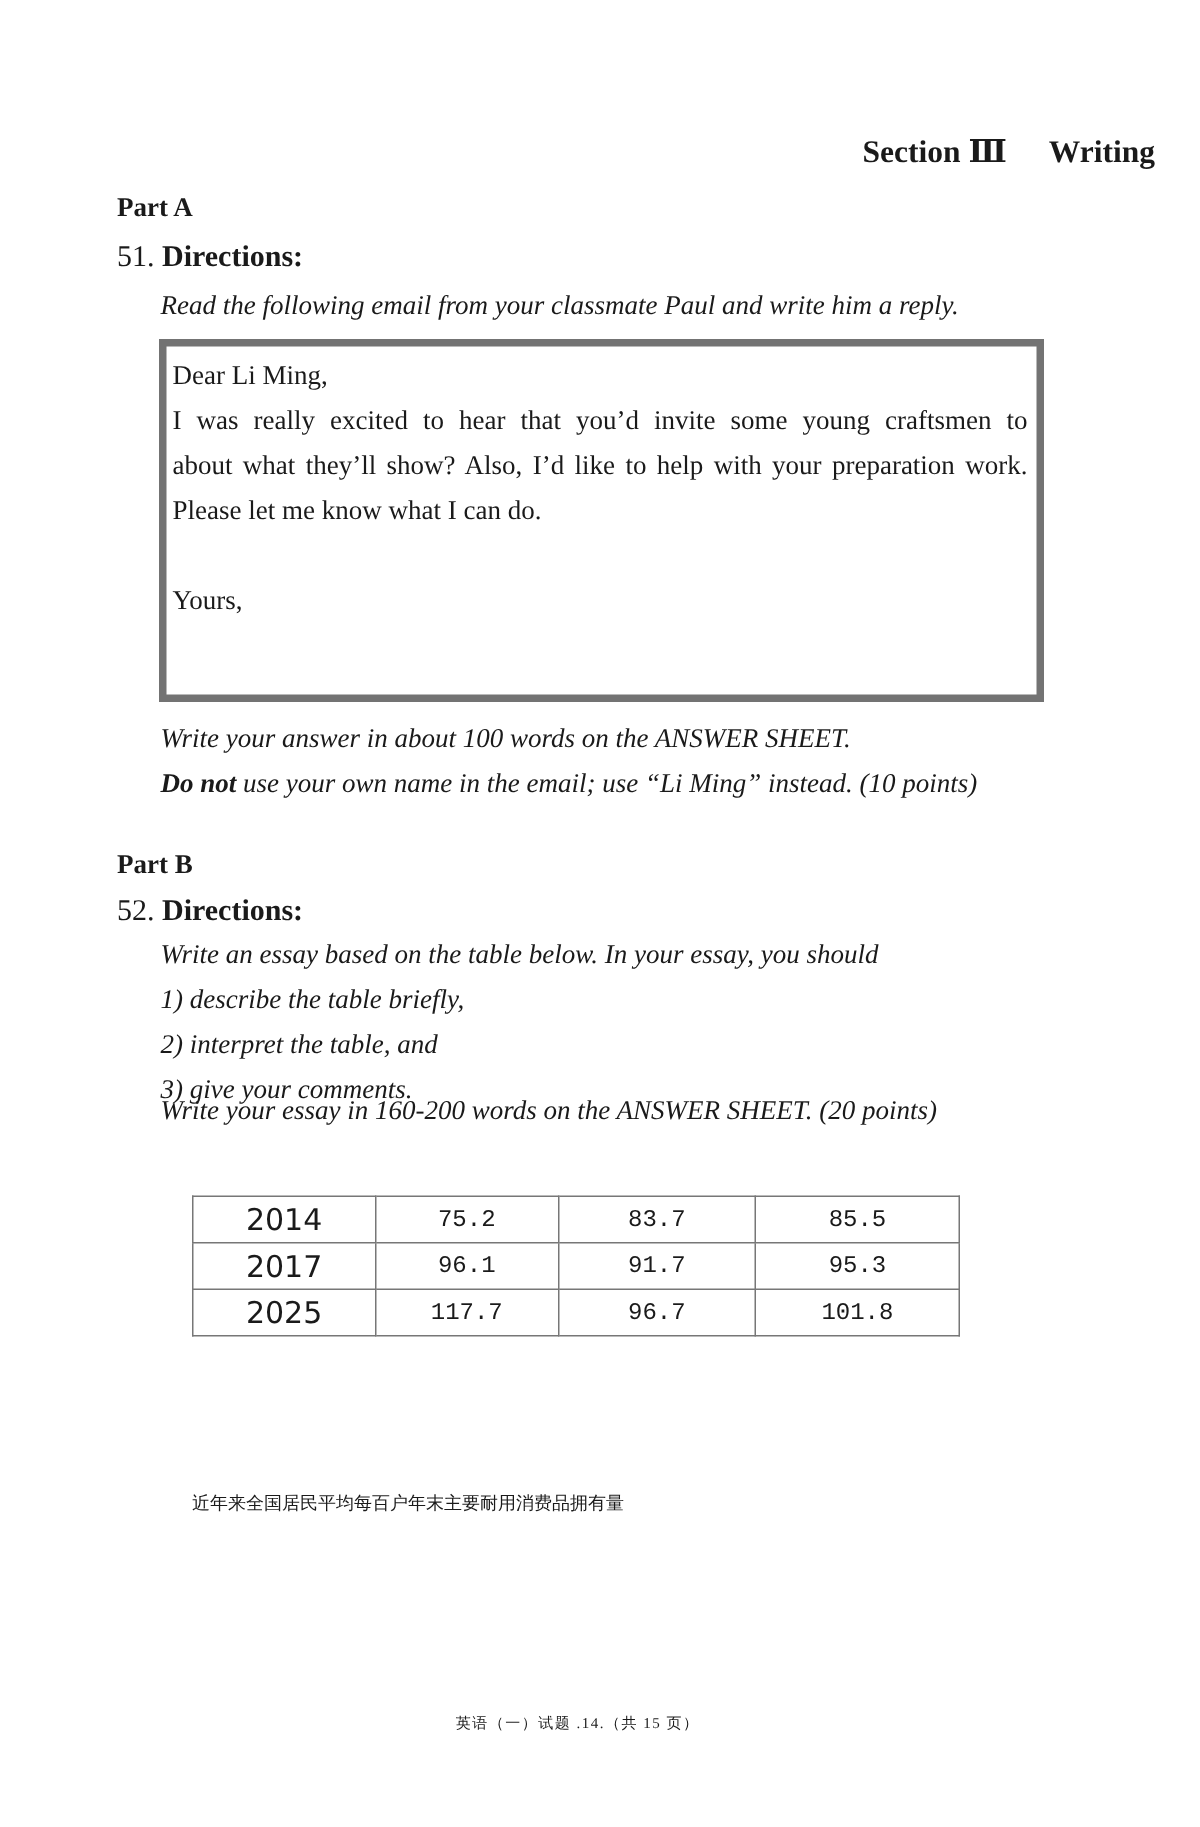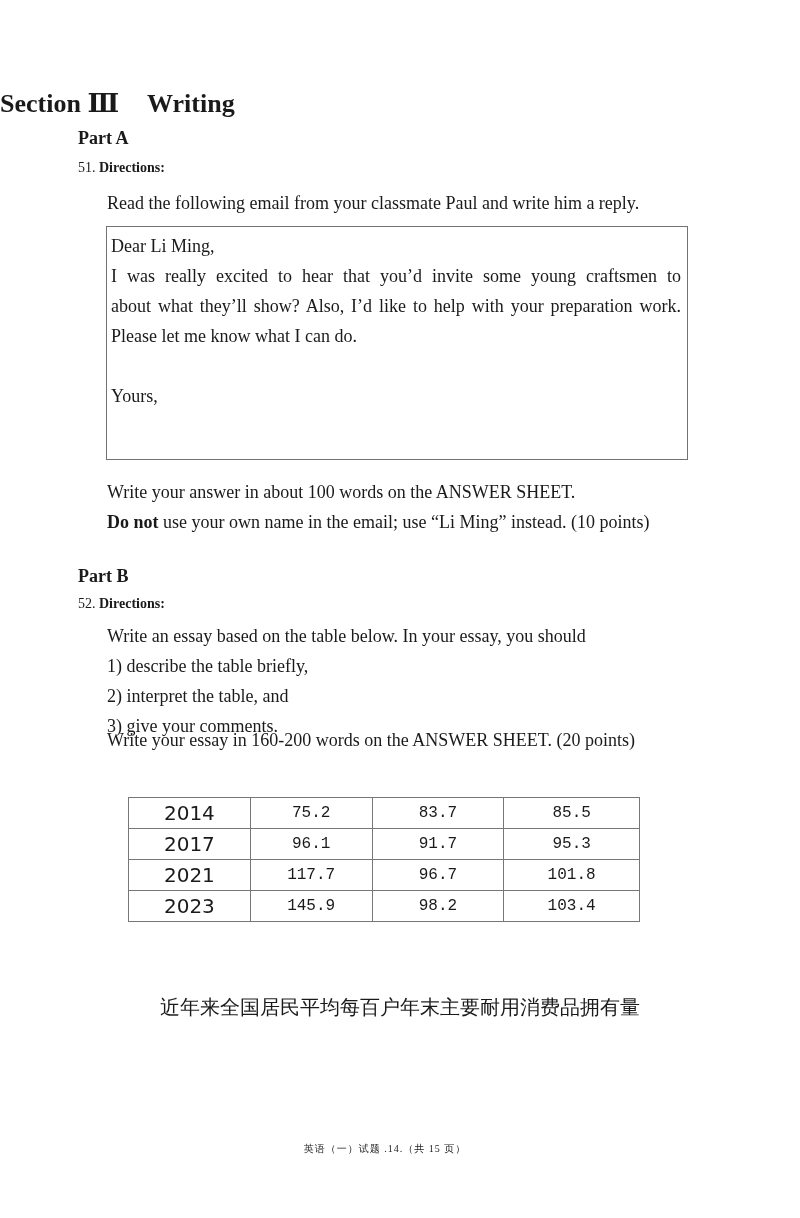--- a/index.html
+++ b/index.html
@@ -1,43 +1,43 @@
 <!DOCTYPE html>
 <html><head>
 <meta charset="utf-8">
 <style>
   html, body { margin: 0; padding: 0; }
   body {
     width: 800px; height: 1218px; background: #ffffff; position: relative; overflow: hidden;
     font-family: "Liberation Serif", "DejaVu Serif", serif; color: #1a1a1a;
   }
   .abs { position: absolute; }
-  .title { left: 0; width: 770px; top: 88px; text-align: left; font-weight: bold; font-size: 26px; }
+  .title { left: 0; width: 770px; top: 88px; text-align: right; font-weight: bold; font-size: 21px; }
   .title .sp { display: inline-block; width: 28px; }
   .part { left: 78px; font-weight: bold; font-size: 18px; }
-  .qnum { left: 78px; font-size: 14px; }
+  .qnum { left: 78px; font-size: 20px; }
   .qnum b { font-weight: bold; }
-  .para { left: 107px; font-size: 18px; white-space: nowrap; }
+  .para { left: 107px; font-size: 18px; white-space: nowrap; font-style: italic; }
   .email {
     left: 106px; top: 226px; width: 570px; height: 228px;
-    border: 1px solid #737373; padding: 4px 6px 0 4px; font-size: 18px; line-height: 30px;
+    border: 5px solid #737373; padding: 4px 6px 0 4px; font-size: 18px; line-height: 30px;
   }
   .email .line { white-space: nowrap; }
   .email .just { text-align: justify; text-align-last: justify; }
   table.data {
     position: absolute; left: 128px; top: 797px; width: 512px; border-collapse: collapse;
     font-size: 16px;
   }
   table.data td {
     border: 1px solid #777; text-align: center; height: 30px; padding: 0;
     font-family: Liberation Mono, monospace;
   }
   table.data td.yr { font-family: "DejaVu Sans", sans-serif; font-size: 20px; }
   table.data tr.hdr td { height: 58px; font-family: "DejaVu Sans", sans-serif; font-size: 16px; line-height: 26px; }
-  .caption { left: 128px; width: 512px; top: 994px; text-align: right; font-family: "DejaVu Sans", sans-serif; font-size: 20px; }
+  .caption { left: 128px; width: 512px; top: 994px; text-align: left; font-family: "DejaVu Sans", sans-serif; font-size: 12px; }
   .footer { left: 0; width: 770px; top: 1142px; text-align: center; font-size: 10px; letter-spacing: 1px; }
 </style>
 </head>
 <body>
 
 <div class="abs title">
   <span>Section Ⅲ</span><span class="sp"></span><span>Writing</span>
 </div>
 
 <div class="abs part" style="top:128px">Part A</div>
@@ -86,29 +86,23 @@
     <td>83.7</td>
     <td>85.5</td>
   </tr>
   <tr>
     <td class="yr">2017</td>
     <td>96.1</td>
     <td>91.7</td>
     <td>95.3</td>
   </tr>
   <tr>
-    <td class="yr">2021</td>
+    <td class="yr">2025</td>
     <td>117.7</td>
     <td>96.7</td>
     <td>101.8</td>
-  </tr>
-  <tr>
-    <td class="yr">2023</td>
-    <td>145.9</td>
-    <td>98.2</td>
-    <td>103.4</td>
   </tr>
 </tbody>
   </table>
 
 <div class="abs caption">近年来全国居民平均每百户年末主要耐用消费品拥有量</div>
 
 <div class="abs footer">英语（一）试题 .14.（共 15 页）</div>
 
 </body></html>

